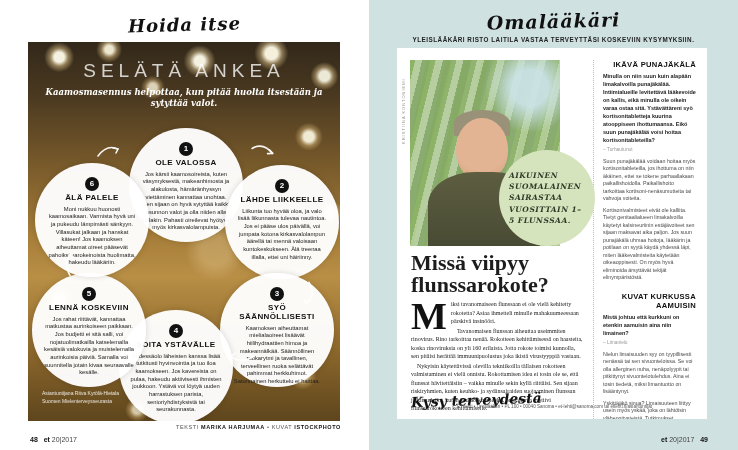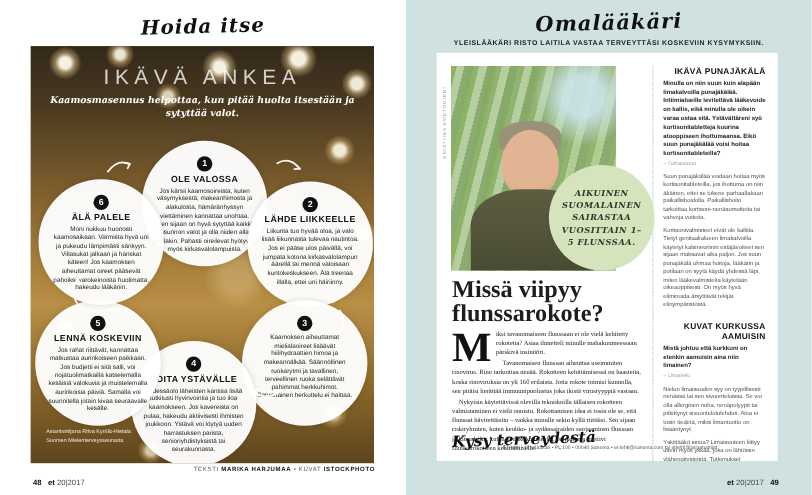--- a/index.html
+++ b/index.html
@@ -66,21 +66,21 @@
   }
   .doc-face { position:absolute; left:46px; top:58px; width:52px; height:62px; border-radius:50% 50% 46% 46%;
     background:radial-gradient(circle at 50% 40%, #e3b493 0 60%, #cf9d7c 100%); }
   .doc-hair { position:absolute; left:44px; top:50px; width:56px; height:26px; border-radius:50% 50% 0 0;
     background:#9a9179; }
   .doc-body { position:absolute; left:18px; top:112px; width:112px; height:78px; border-radius:42% 42% 0 0;
     background:linear-gradient(180deg,#5d5d40 0%,#474a33 100%); }
   .photo-credit-vert { position:absolute; left:4px; top:96px; font-size:4px; letter-spacing:1px; color:#999;
     transform:rotate(-90deg); transform-origin:left top; white-space:nowrap; }
   #fact-circle { position:absolute; left:102px; top:102px; width:96px; height:96px; border-radius:50%;
-    background:#d6e4bd; display:flex; align-items:center; justify-content:center; text-align:center;
+    background:#d6e4bd; display:flex; align-items:center; justify-content:center; 
     padding:10px; z-index:3; }
   #fact-circle span { font-family:"DejaVu Serif", serif; font-style:italic; font-weight:bold;
     font-size:7.5px; line-height:1.5; color:#2e3a28; letter-spacing:.5px; }
   .main-title { position:absolute; left:14px; top:204px; width:170px;
     font-family:"Liberation Serif", serif; font-weight:bold; font-size:22px; line-height:1.02; color:#1d1d1d; }
   .main-body { position:absolute; left:14px; top:252px; width:172px;
     font-family:"Liberation Serif", serif; font-size:6px; line-height:1.42; color:#222; }
   .main-body p { margin-bottom:1px; text-indent:6px; }
   .main-body p.first { text-indent:0; }
   .dropcap { float:left; font-family:"Liberation Serif", serif; font-weight:bold; font-size:38px;
@@ -100,36 +100,37 @@
 </head>
 <body>
 
 <div id="spread">
 
   <div id="left-page">
     <div class="kicker-script">Hoida itse</div>
 
     <div id="gold-photo">
       <div class="photo-title">
-        <div class="pt-1">IKÄVÄ ANKEA</div>
+        <div class="pt-1">SELÄTÄ ANKEA</div>
         <div class="pt-sub">Kaamosmasennus helpottaa, kun pitää huolta itsestään ja sytyttää valot.</div>
       </div>
 
       <div class="tip-circle" style="left:101px; top:86px;">
         <div class="tip-num">1</div>
         <div class="tip-title">OLE VALOSSA</div>
         <div class="tip-body">Jos kärsii kaamosoireista, kuten väsymyksestä, makeanhimosta ja alakulosta, hämäränhyssyn viettäminen kannattaa unohtaa. Sen sijaan on hyvä sytyttää kaikki asunnon valot ja olla niiden alla illallakin. Pahasti oireilevat hyötyvät myös kirkasvalolampuista.</div>
       </div>
       <div class="tip-circle" style="left:197px; top:123px;">
         <div class="tip-num">2</div>
         <div class="tip-title">LÄHDE LIIKKEELLE</div>
         <div class="tip-body">Liikunta tuo hyvää oloa, ja valo lisää liikunnasta tulevaa nautintoa. Jos ei pääse ulos päivällä, voi jumpata kotona kirkasvalolampun äärellä tai mennä valoisaan kuntokeskukseen. Älä treenaa illalla, ettei uni häiriinny.</div>
       </div>
       <div class="tip-circle" style="left:192px; top:231px;">
         <div class="tip-num">3</div>
+        <div class="tip-title">SYÖ SÄÄNNÖLLISESTI</div>
         <div class="tip-body">Kaamoksen aiheuttamat mielialaoireet lisäävät hiilihydraattien himoa ja makeannälkää. Säännöllinen ruokarytmi ja tavallinen, terveellinen ruoka selättävät pahimmat herkkuhimot. Satunnainen herkuttelu ei haittaa.</div>
       </div>
       <div class="tip-circle" style="left:91px; top:268px;">
         <div class="tip-num">4</div>
         <div class="tip-title">SOITA YSTÄVÄLLE</div>
         <div class="tip-body">Yhdessäolo läheisten kanssa lisää tutkitusti hyvinvointia ja tuo iloa kaamokseen. Jos kavereista on pulaa, hakeudu aktiivisesti ihmisten joukkoon. Ystävä voi löytyä uuden harrastuksen parista, senioriyhdistyksistä tai seurakunnasta.</div>
       </div>
       <div class="tip-circle" style="left:4px; top:231px;">
         <div class="tip-num">5</div>
         <div class="tip-title">LENNÄ KOSKEVIIN</div>

